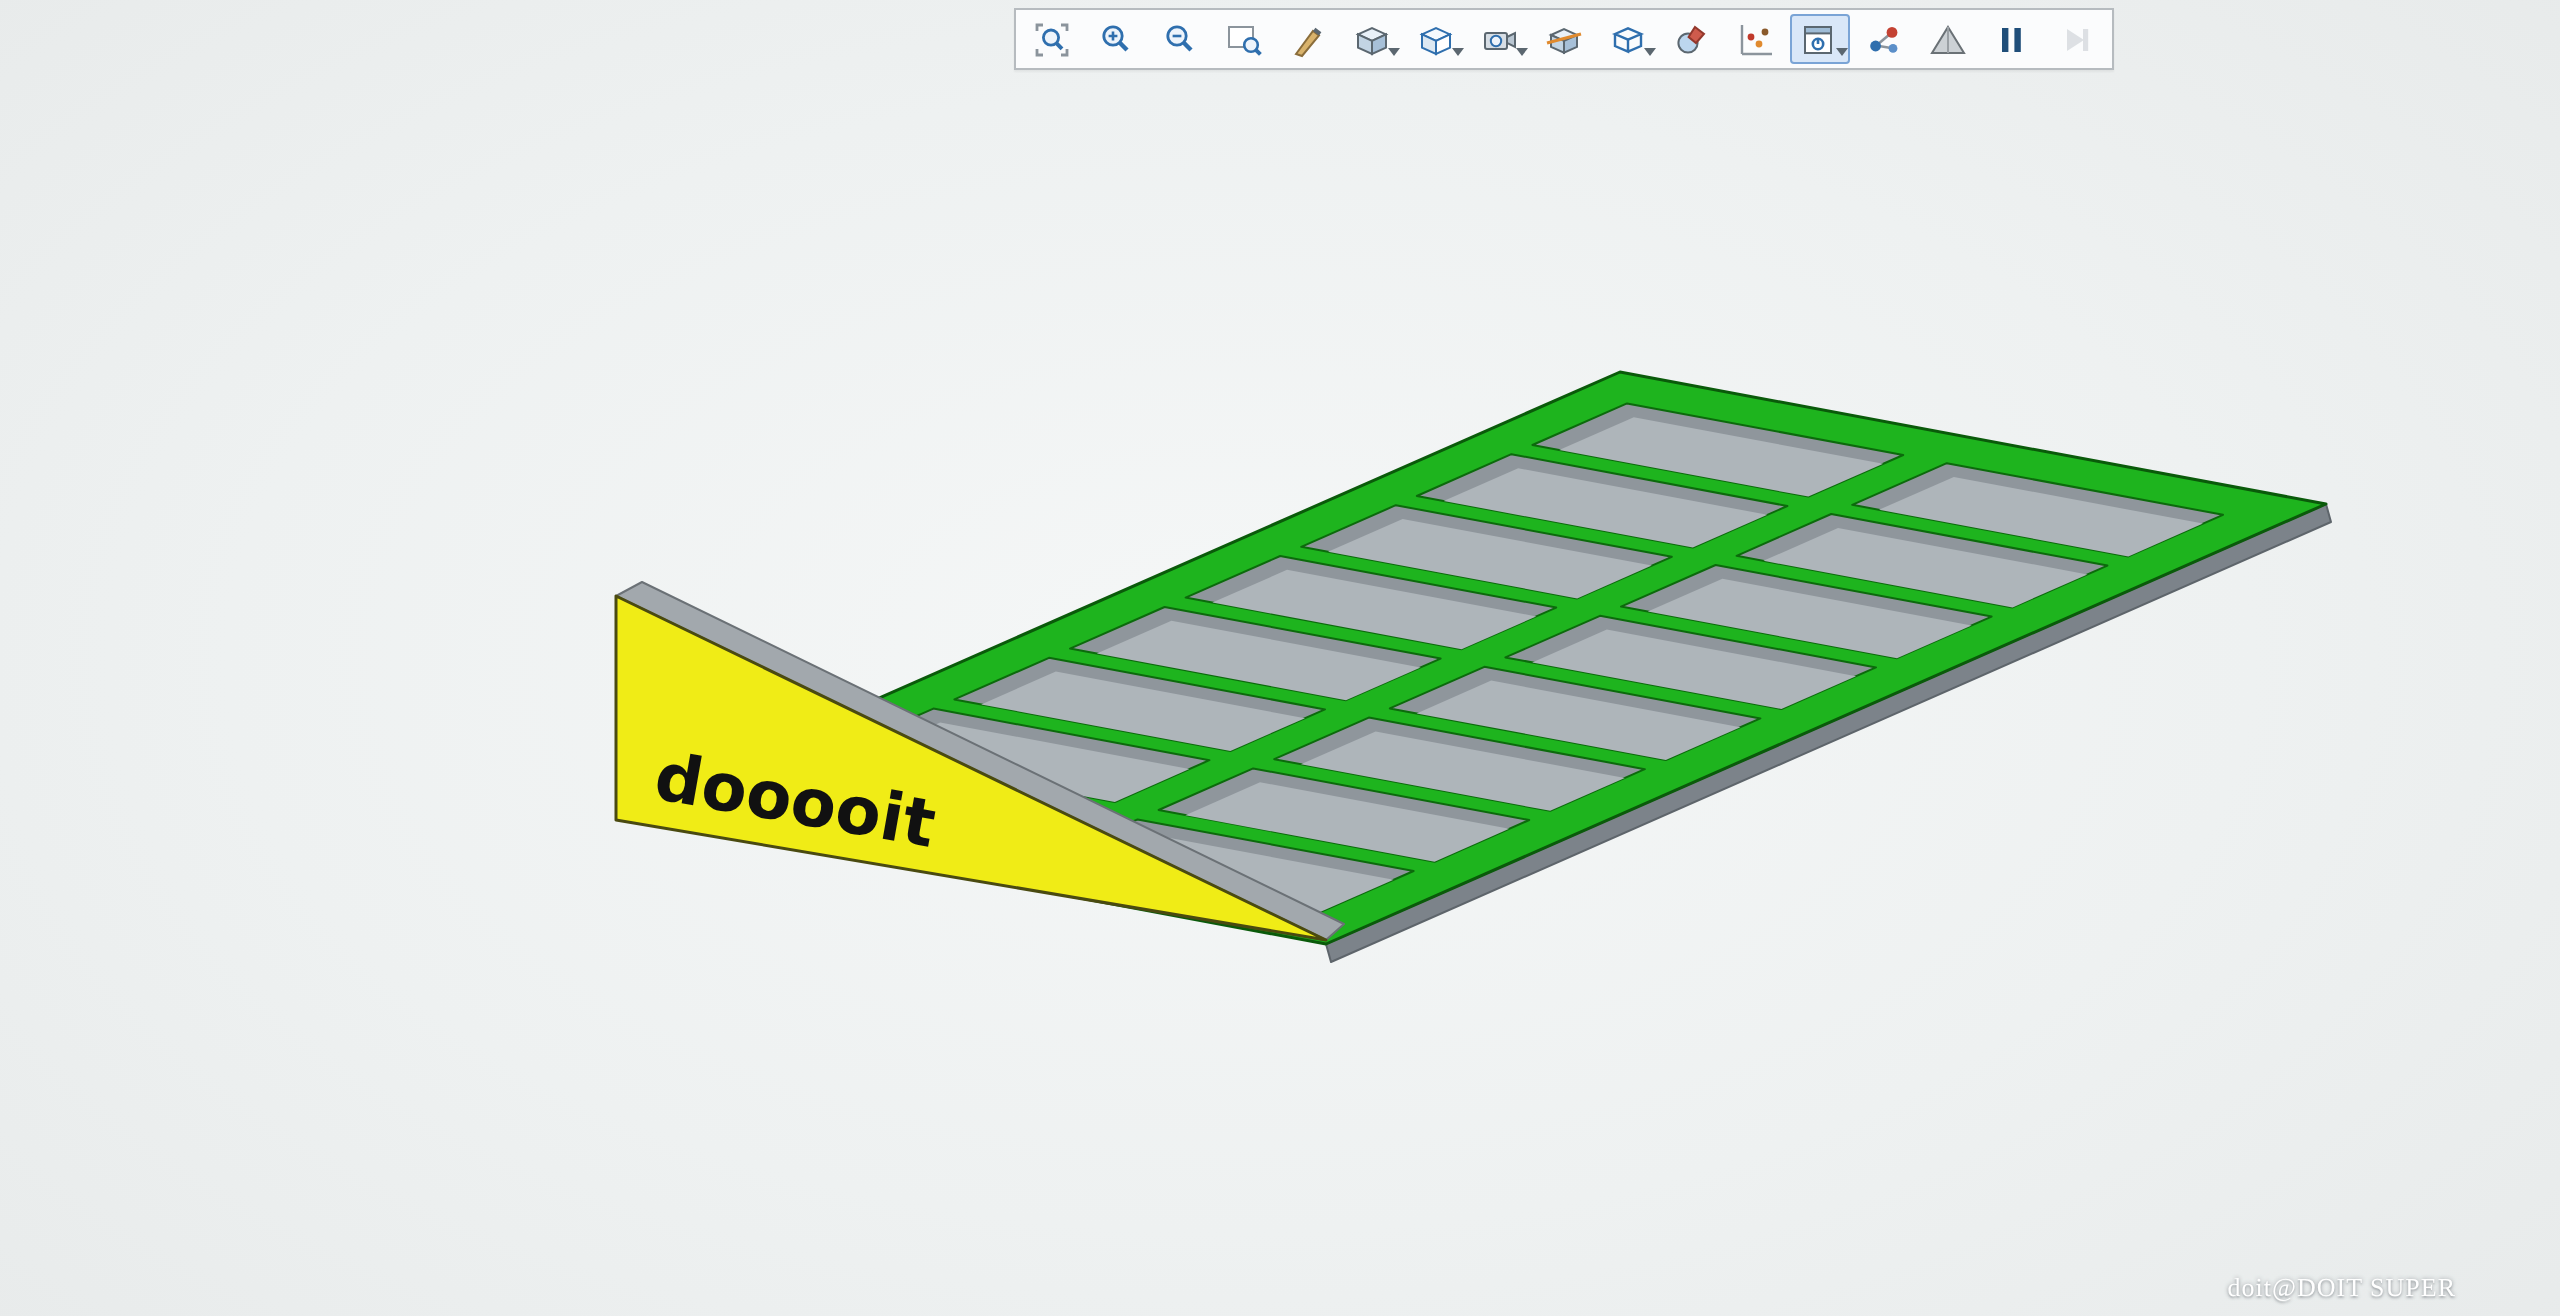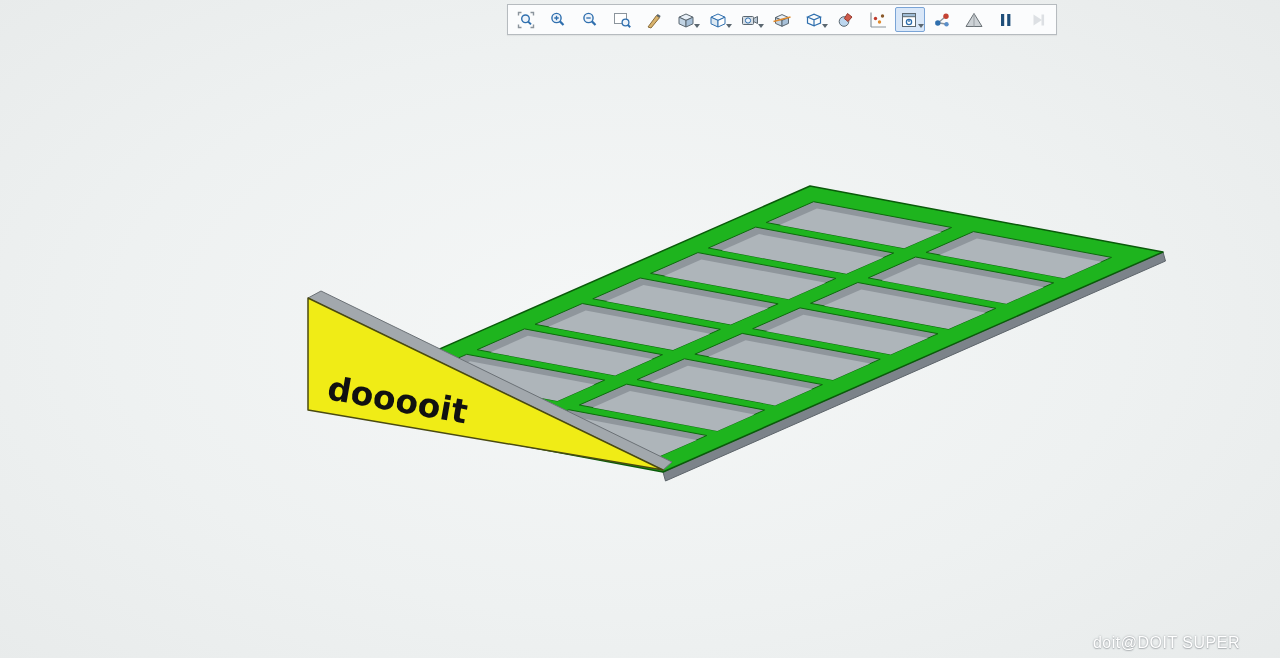--- a/index.html
+++ b/index.html
@@ -10,22 +10,22 @@
   #model-svg{position:absolute;left:0;top:0;width:1280px;height:658px}
   .toolbar{position:absolute;top:4px;left:507px;height:31px;display:flex;align-items:center;gap:2px;
     background:#fbfcfd;border:1px solid #b6bbbf;padding:2px 3px;box-shadow:0 1px 1px rgba(0,0,0,.05)}
   .tb-btn{position:relative;width:30px;height:25px;display:flex;align-items:center;justify-content:center;
     border:1px solid transparent;border-radius:2px;cursor:pointer}
   .tb-btn.active{background:#d9e7f8;border-color:#7aa4d6}
   .tb-btn.disabled{opacity:.45}
   .tb-btn svg{display:block}
   .caret{position:absolute;right:0;bottom:3px;width:0;height:0;
     border-left:3px solid transparent;border-right:3px solid transparent;border-top:4px solid #5b6770}
-  .watermark{position:absolute;right:40px;bottom:6px;font-family:Liberation Sans, sans-serif;
-    font-size:16px;letter-spacing:.5px;color:#ffffff;text-shadow:0 0 2px rgba(140,145,150,.9),0 1px 1px rgba(140,145,150,.5)}
+  .watermark{position:absolute;right:52px;bottom:6px;font-family:Liberation Serif, serif;
+    font-size:13px;letter-spacing:.5px;color:#ffffff;text-shadow:0 0 2px rgba(140,145,150,.9),0 1px 1px rgba(140,145,150,.5)}
 </style>
 </head>
 <body>
 
 <div class="stage">
   <svg id="model-svg" xmlns="http://www.w3.org/2000/svg">
       <polygon points="663.0,472.0 1163.0,252.0 1165.5,261.0 665.5,481.0" fill="#7c838a" stroke="#5e656b" stroke-width="1" stroke-linejoin="round"></polygon>
       <polygon points="310.0,406.0 810.0,186.0 1163.0,252.0 663.0,472.0" fill="#1eb41e" stroke="#0a5a0a" stroke-width="1.5" stroke-linejoin="round"></polygon>
       <polygon points="361.5,400.6 408.8,379.8 546.9,405.6 499.6,426.4" fill="#8f969c" stroke="#0c6a0c" stroke-width="1" stroke-linejoin="round"></polygon>
       <polygon points="374.9,403.1 412.3,386.7 536.9,410.0 499.6,426.4" fill="#aeb5ba"></polygon>

